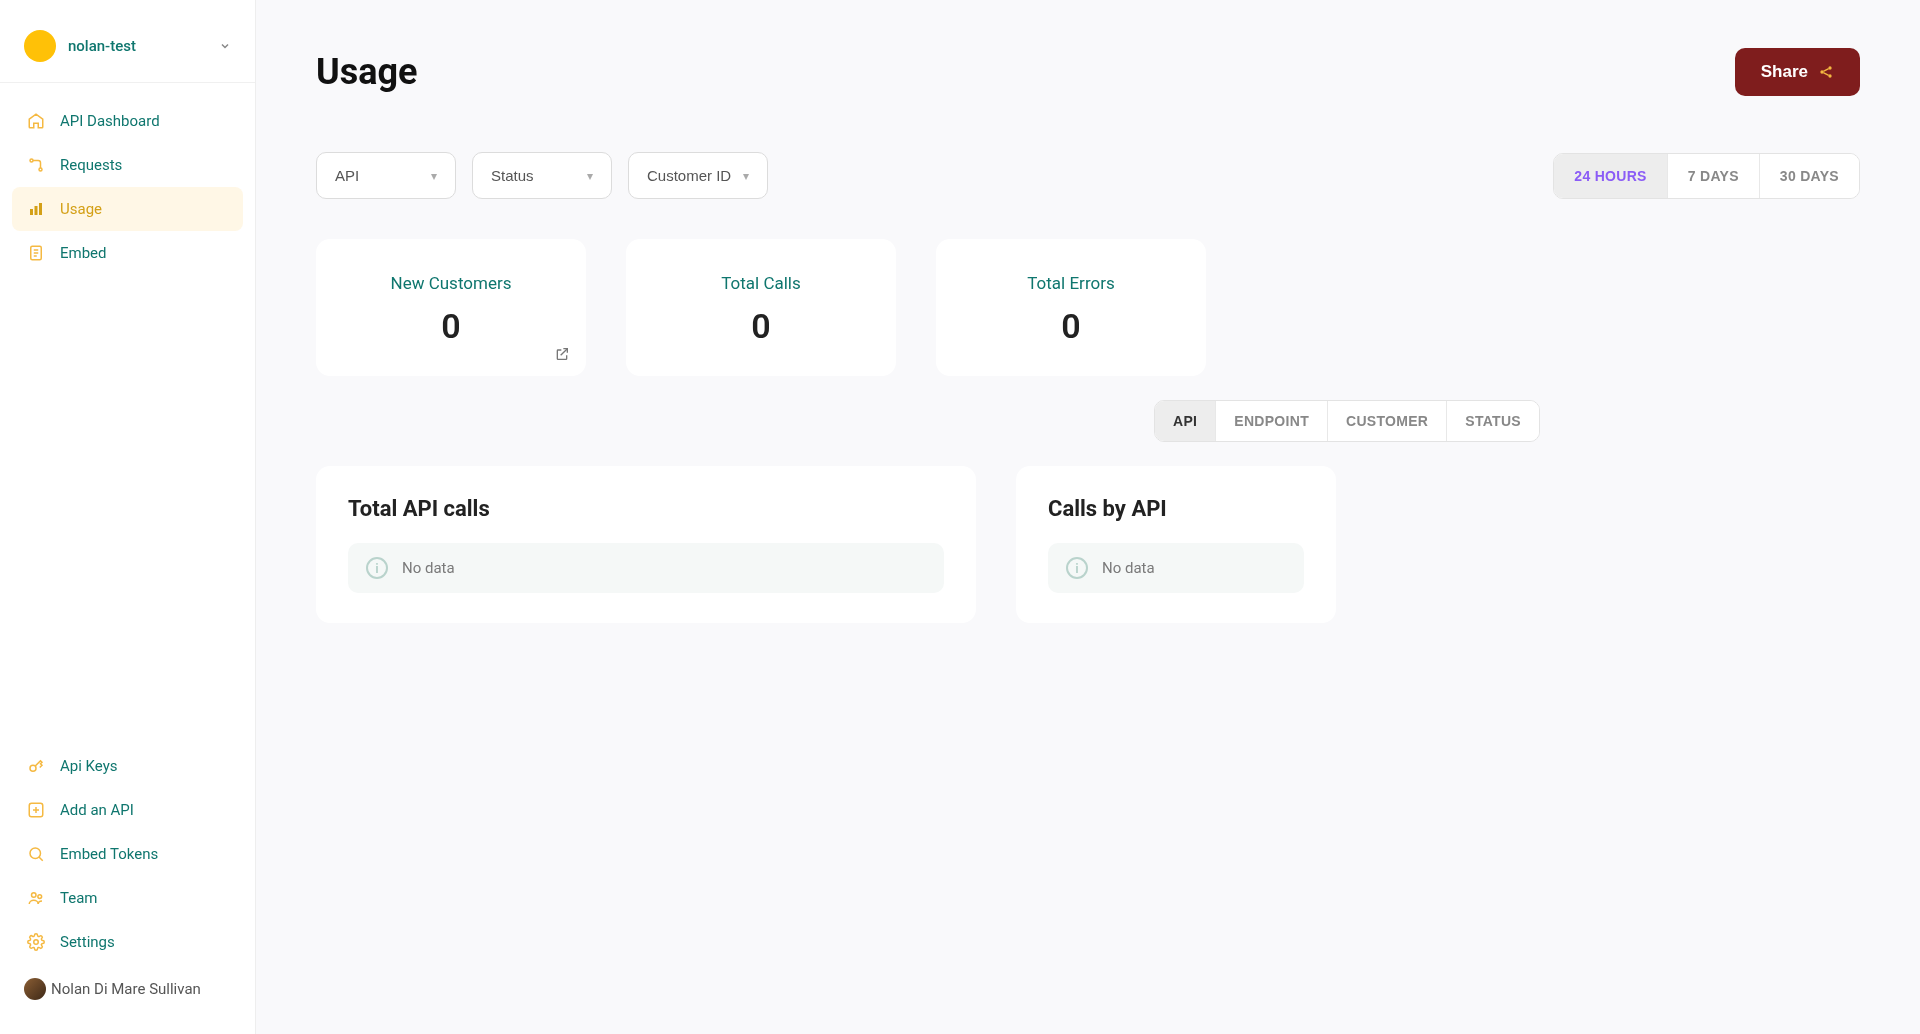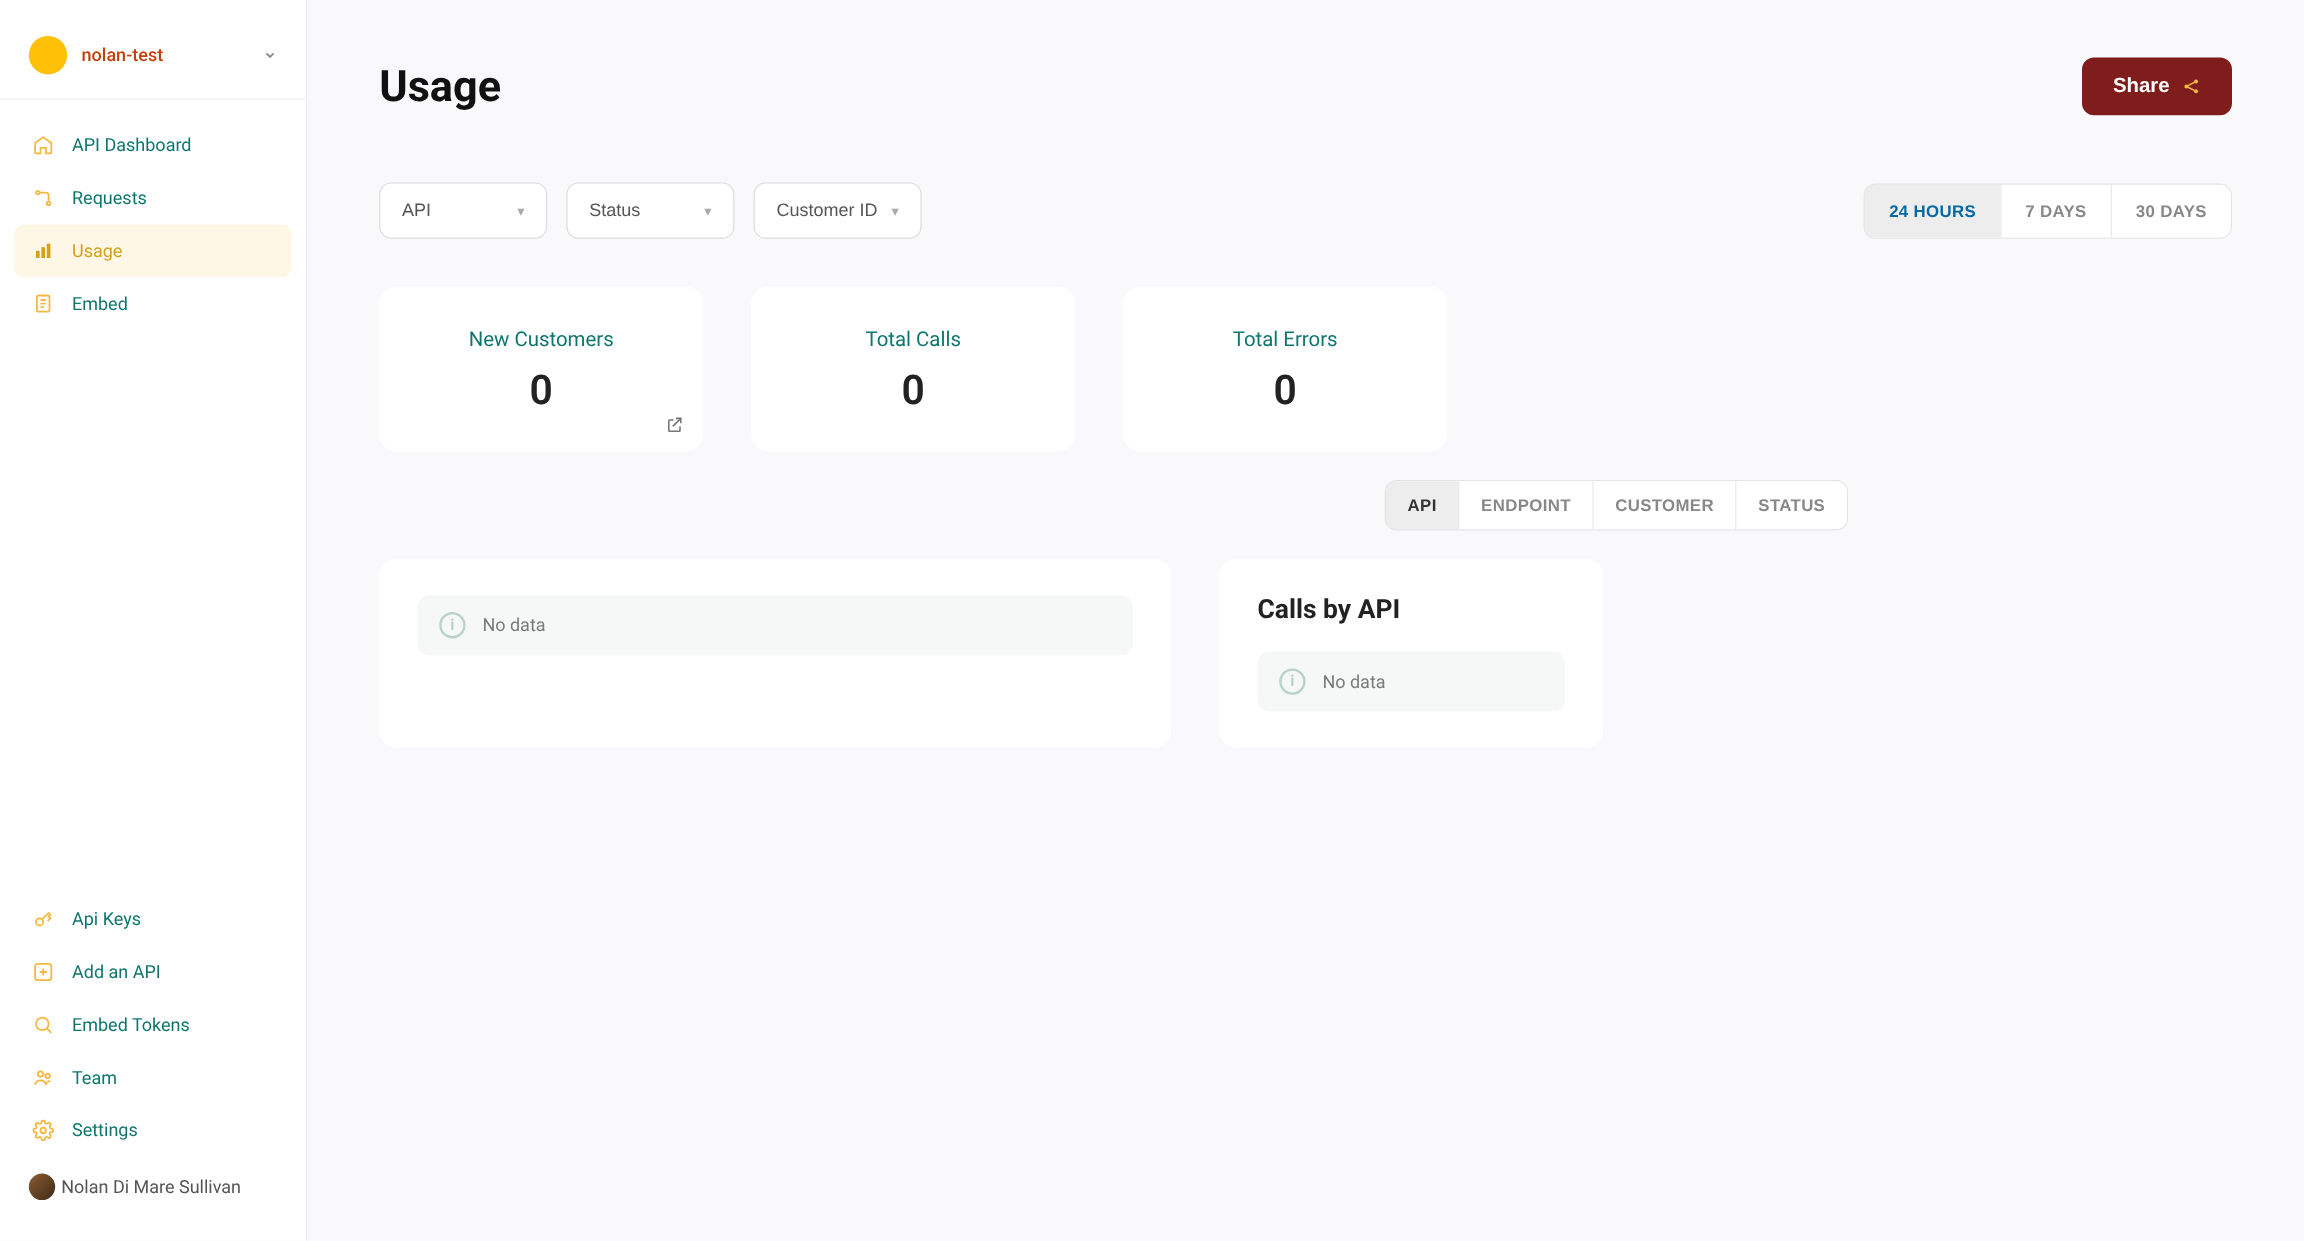--- a/index.html
+++ b/index.html
@@ -1,21 +1,21 @@
 <!DOCTYPE html>
 <html><head>
   <meta charset="utf-8">
   <style>
     * { margin: 0; padding: 0; box-sizing: border-box; }
     body { font-family: -apple-system, BlinkMacSystemFont, "Segoe UI", Roboto, sans-serif; background: #f9f9fb; color: #1a1a1a; width: 1920px; height: 1034px; overflow: hidden; }
     .app { display: flex; height: 100%; }
     .sidebar { width: 256px; background: #ffffff; border-right: 1px solid #eeeeee; display: flex; flex-direction: column; padding: 20px 0; }
     .workspace-selector { display: flex; align-items: center; gap: 12px; padding: 10px 24px 20px 24px; border-bottom: 1px solid #f0f0f0; margin-bottom: 16px; cursor: pointer; }
     .workspace-avatar { width: 32px; height: 32px; border-radius: 50%; background: #ffc107; flex-shrink: 0; }
-    .workspace-name { font-size: 15px; font-weight: 500; color: #c2410c; flex: 1; }
+    .workspace-name { font-size: 15px; font-weight: 500; color: #0f766e; flex: 1; }
     .workspace-chevron { color: #888; font-size: 14px; }
     .nav-primary { padding: 0 12px; }
     .nav-item { display: flex; align-items: center; gap: 14px; padding: 12px 14px; border-radius: 8px; color: #0f766e; font-size: 15px; cursor: pointer; }
     .nav-item.active { background: #fff7e6; color: #d4a017; }
     .nav-icon { width: 20px; height: 20px; display: inline-flex; align-items: center; justify-content: center; color: #f5b942; flex-shrink: 0; }
     .nav-item.active .nav-icon { color: #d4a017; }
     .sidebar-spacer { flex: 1; }
     .nav-secondary { padding: 0 12px; }
     .user-row { display: flex; align-items: center; gap: 5px; padding: 14px 24px; color: #555; font-size: 15px; }
     .user-avatar { width: 22px; height: 22px; border-radius: 50%; background: linear-gradient(135deg, #8b5e34, #3d2817); flex-shrink: 0; }
@@ -23,21 +23,21 @@
     .header-row { display: flex; align-items: center; justify-content: space-between; margin-bottom: 56px; }
     .page-title { font-size: 36px; font-weight: 700; color: #111; }
     .share-btn { display: inline-flex; align-items: center; gap: 10px; background: #7f1d1d; color: #fff; border: none; border-radius: 10px; padding: 14px 26px; font-size: 17px; font-weight: 600; cursor: pointer; }
     .share-icon { color: #f5b942; }
     .filters-row { display: flex; align-items: center; gap: 16px; margin-bottom: 40px; }
     .filter-pill { display: inline-flex; align-items: center; justify-content: space-between; gap: 10px; border: 1px solid #dcdcdc; background: #fff; border-radius: 10px; padding: 14px 18px; min-width: 140px; font-size: 15px; color: #555; cursor: pointer; }
     .filter-pill .chev { color: #aaa; font-size: 12px; }
     .filters-spacer { flex: 1; }
     .range-group { display: inline-flex; border: 1px solid #e3e3e3; border-radius: 10px; overflow: hidden; background: #fff; }
     .range-item { padding: 14px 20px; font-size: 14px; font-weight: 600; color: #888; background: #fff; border: none; cursor: pointer; letter-spacing: 0.3px; }
-    .range-item.active { background: #ededed; color: #0369a1; }
+    .range-item.active { background: #ededed; color: #8b5cf6; }
     .range-item + .range-item { border-left: 1px solid #e8e8e8; }
     .stat-cards { display: flex; gap: 40px; margin-bottom: 24px; }
     .stat-card { background: #fff; border-radius: 14px; padding: 34px 20px 30px 20px; width: 270px; text-align: center; position: relative; }
     .stat-label { color: #0f766e; font-size: 17px; margin-bottom: 13px; }
     .stat-value { font-size: 34px; font-weight: 600; color: #222; }
     .stat-link { position: absolute; right: 16px; bottom: 14px; color: #777; cursor: pointer; }
     .grouping-row { display: flex; justify-content: flex-end; margin-bottom: 24px; padding-right: 320px; }
     .group-tabs { display: inline-flex; border: 1px solid #e3e3e3; border-radius: 10px; overflow: hidden; background: #fff; }
     .group-tab { padding: 12px 18px; font-size: 14px; font-weight: 600; color: #888; background: #fff; border: none; cursor: pointer; letter-spacing: 0.3px; }
     .group-tab.active { background: #ededed; color: #333; }
@@ -232,20 +232,21 @@
       <div class="group-tabs">
         <button class="group-tab active">API</button>
         <button class="group-tab">ENDPOINT</button>
         <button class="group-tab">CUSTOMER</button>
         <button class="group-tab">STATUS</button>
       </div>
     </div>
 
     <div class="chart-row">
       <div class="chart-card lg">
+        <h3 class="chart-title">Total API calls</h3>
         <div class="no-data">
           <span class="info-icon">i</span>
           <span>No data</span>
         </div>
       </div>
       <div class="chart-card sm">
         <h3 class="chart-title">Calls by API</h3>
         <div class="no-data">
           <span class="info-icon">i</span>
           <span>No data</span>

